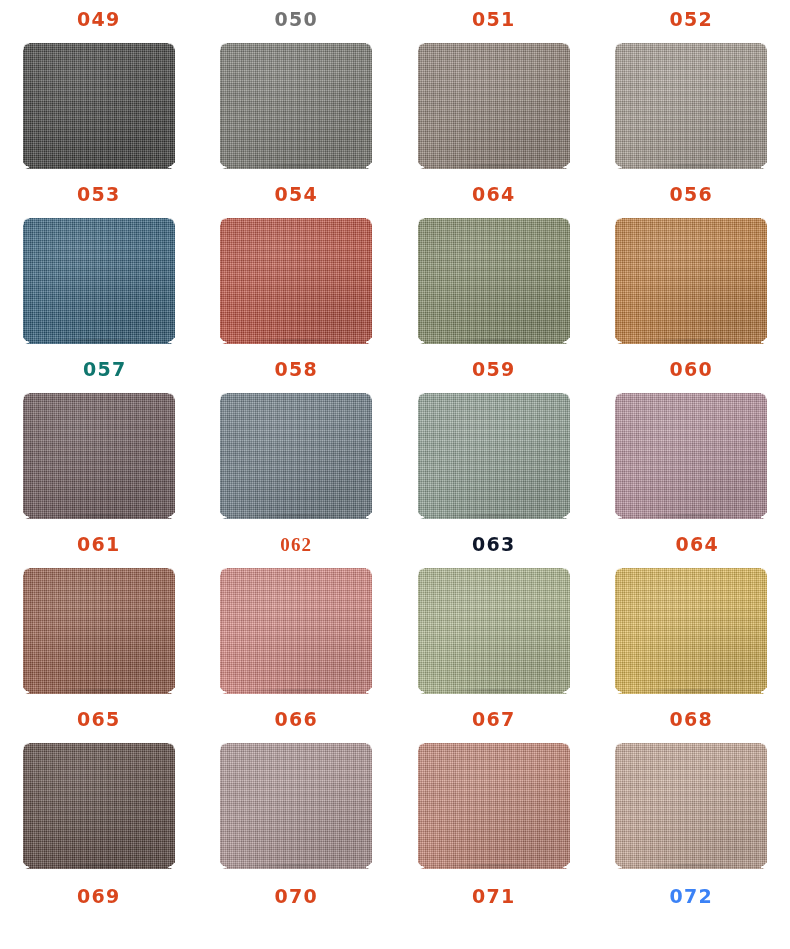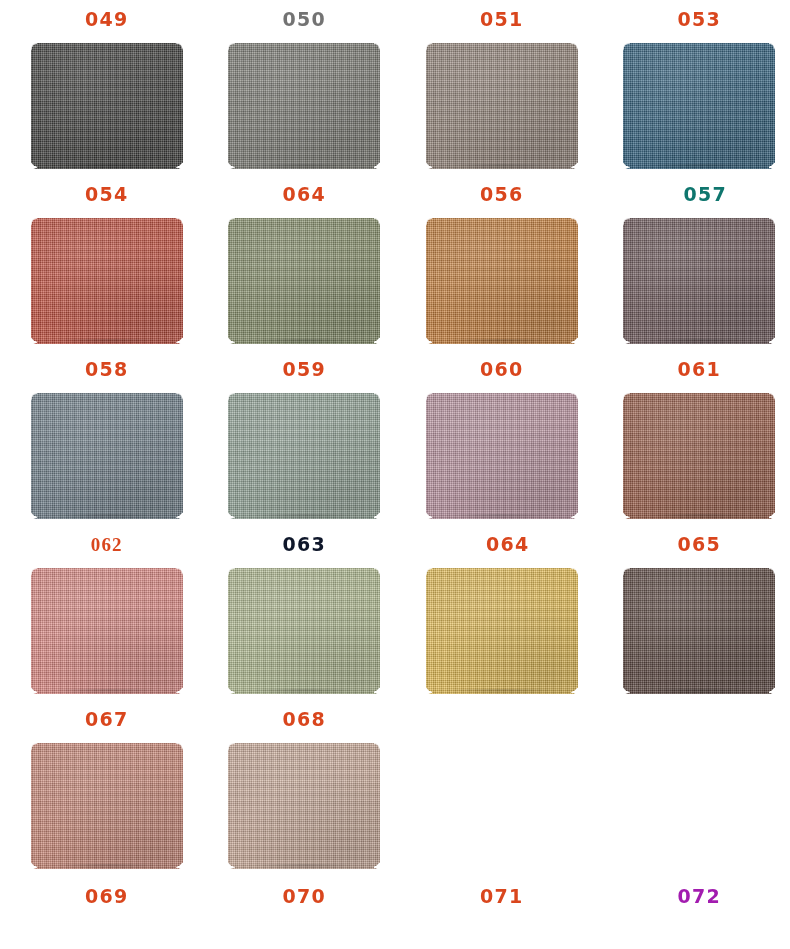--- a/index.html
+++ b/index.html
@@ -8,21 +8,20 @@
     margin: 0; padding: 0;
     width: 790px; height: 949px;
     background: #ffffff;
     font-family: "DejaVu Sans", "Liberation Sans", sans-serif;
     overflow: hidden;
   }
   #catalog {
     position: relative;
     width: 790px; height: 949px;
     background: #ffffff;
-    padding-left: 8px;
   }
   .swatch-grid {
     display: grid;
     grid-template-columns: repeat(4, 197.5px);
     grid-template-rows: repeat(5, 175px);
     width: 790px;
     padding-top: 8px;
   }
   .cell {
     position: relative;
@@ -127,20 +126,27 @@
         </div>
       </div>
       <div class="cell">
         <div class="swatch-label" style="color: rgb(217, 70, 29);">051</div>
         <div class="swatch-wrap">
           <div class="swatch" style="--c: #94857a;"></div>
           <div class="swatch-shadow"></div>
         </div>
       </div>
       <div class="cell">
+        <div class="swatch-label" style="color: rgb(217, 70, 29);">052</div>
+        <div class="swatch-wrap">
+          <div class="swatch" style="--c: #aaa095;"></div>
+          <div class="swatch-shadow"></div>
+        </div>
+      </div>
+      <div class="cell">
         <div class="swatch-label" style="color: rgb(217, 70, 29);">053</div>
         <div class="swatch-wrap">
           <div class="swatch" style="--c: #2f5f7d;"></div>
           <div class="swatch-shadow"></div>
         </div>
       </div>
       <div class="cell">
         <div class="swatch-label" style="color: rgb(217, 70, 29);">054</div>
         <div class="swatch-wrap">
           <div class="swatch" style="--c: #c4503f;"></div>
@@ -214,20 +220,27 @@
         <div class="swatch-label" style="color: rgb(217, 70, 29); margin-left: 12px;">064</div>
         <div class="swatch-wrap">
           <div class="swatch" style="--c: #e6be55;"></div>
           <div class="swatch-shadow"></div>
         </div>
       </div>
       <div class="cell">
         <div class="swatch-label" style="color: rgb(217, 70, 29);">065</div>
         <div class="swatch-wrap">
           <div class="swatch" style="--c: #5c4841;"></div>
+          <div class="swatch-shadow"></div>
+        </div>
+      </div>
+      <div class="cell">
+        <div class="swatch-label" style="color: rgb(217, 70, 29);">066</div>
+        <div class="swatch-wrap">
+          <div class="swatch" style="--c: #b49a9a;"></div>
           <div class="swatch-shadow"></div>
         </div>
       </div>
       <div class="cell">
         <div class="swatch-label" style="color: rgb(217, 70, 29);">067</div>
         <div class="swatch-wrap">
           <div class="swatch" style="--c: #cc8978;"></div>
           <div class="swatch-shadow"></div>
         </div>
       </div>
@@ -236,15 +249,15 @@
         <div class="swatch-wrap">
           <div class="swatch" style="--c: #cdad9b;"></div>
           <div class="swatch-shadow"></div>
         </div>
       </div>
     </div>
   <div class="trailing-labels">
       <div class="swatch-label" style="color: rgb(217, 70, 29);">069</div>
       <div class="swatch-label" style="color: rgb(217, 70, 29);">070</div>
       <div class="swatch-label" style="color: rgb(217, 70, 29);">071</div>
-      <div class="swatch-label" style="color: #a21caf;">072</div>
+      <div class="swatch-label" style="color: #3b82f6;">072</div>
     </div>
 </div>
 
 </body></html>

